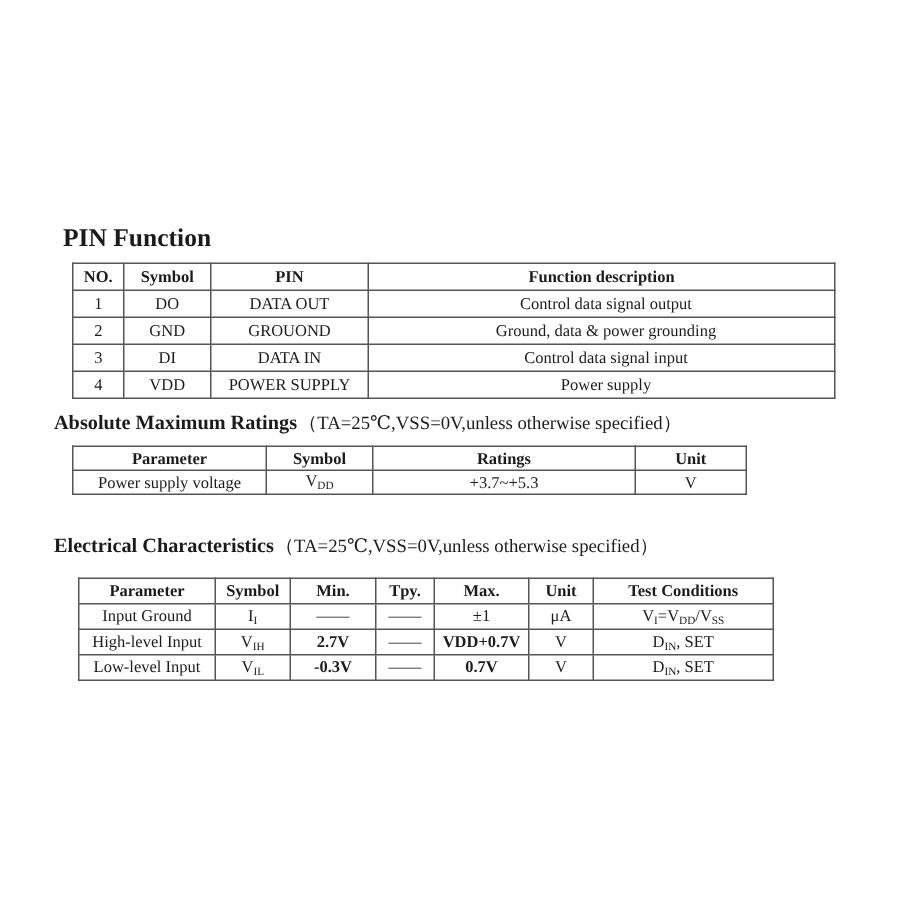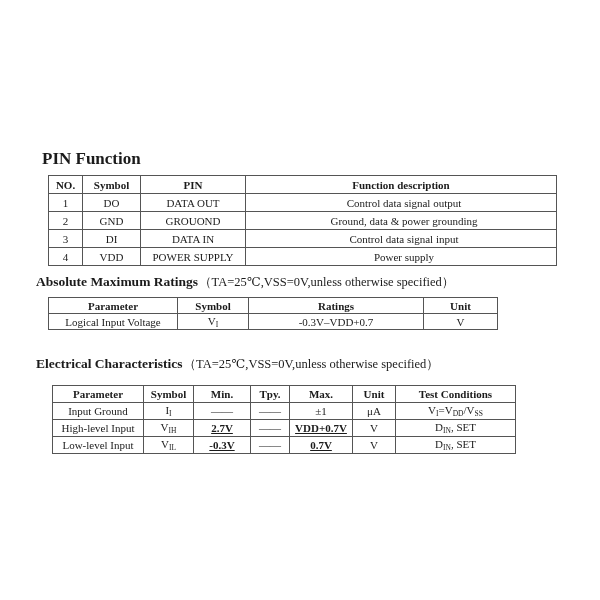--- a/index.html
+++ b/index.html
@@ -22,21 +22,21 @@
     padding:0;overflow:hidden;white-space:nowrap;
   }
   th{font-weight:bold;font-size:11px;}
   .t1{left:48px;top:175px;width:508px;}
   .t1 tr{height:18px;}
   .t2{left:48px;top:297px;width:449px;}
   .t2 tr{height:16px;}
   .t3{left:52px;top:385px;width:463px;}
   .t3 tr{height:17px;}
   td.left{text-align:center;padding-left:6px;}
-  .b{font-weight:bold;text-decoration:underline;}
+  .b{font-weight:bold;}
   .sb{font-size:7.5px;vertical-align:-2px;}
 </style>
 </head>
 <body>
 
 <div>
 
   <div class="heading h-pin">PIN Function</div>
 
   <table class="t1">
@@ -92,23 +92,23 @@
         <col style="width:74px">
       </colgroup>
     <tbody>
         <tr>
       <th>Parameter</th>
       <th>Symbol</th>
       <th>Ratings</th>
       <th>Unit</th>
     </tr>
     <tr>
-      <td>Logical Input Voltage</td>
-      <td><span>V</span><span class="sb">I</span></td>
-      <td>-0.3V–VDD+0.7</td>
+      <td>Power supply voltage</td>
+      <td><span>V</span><span class="sb">DD</span></td>
+      <td>+3.7~+5.3</td>
       <td>V</td>
     </tr>
   </tbody>
     </table>
 
   <div class="heading h-ec">
     <span>Electrical Characteristics</span><span class="h-cond">（TA=25℃,VSS=0V,unless otherwise specified）</span>
   </div>
 
   <table class="t3">

